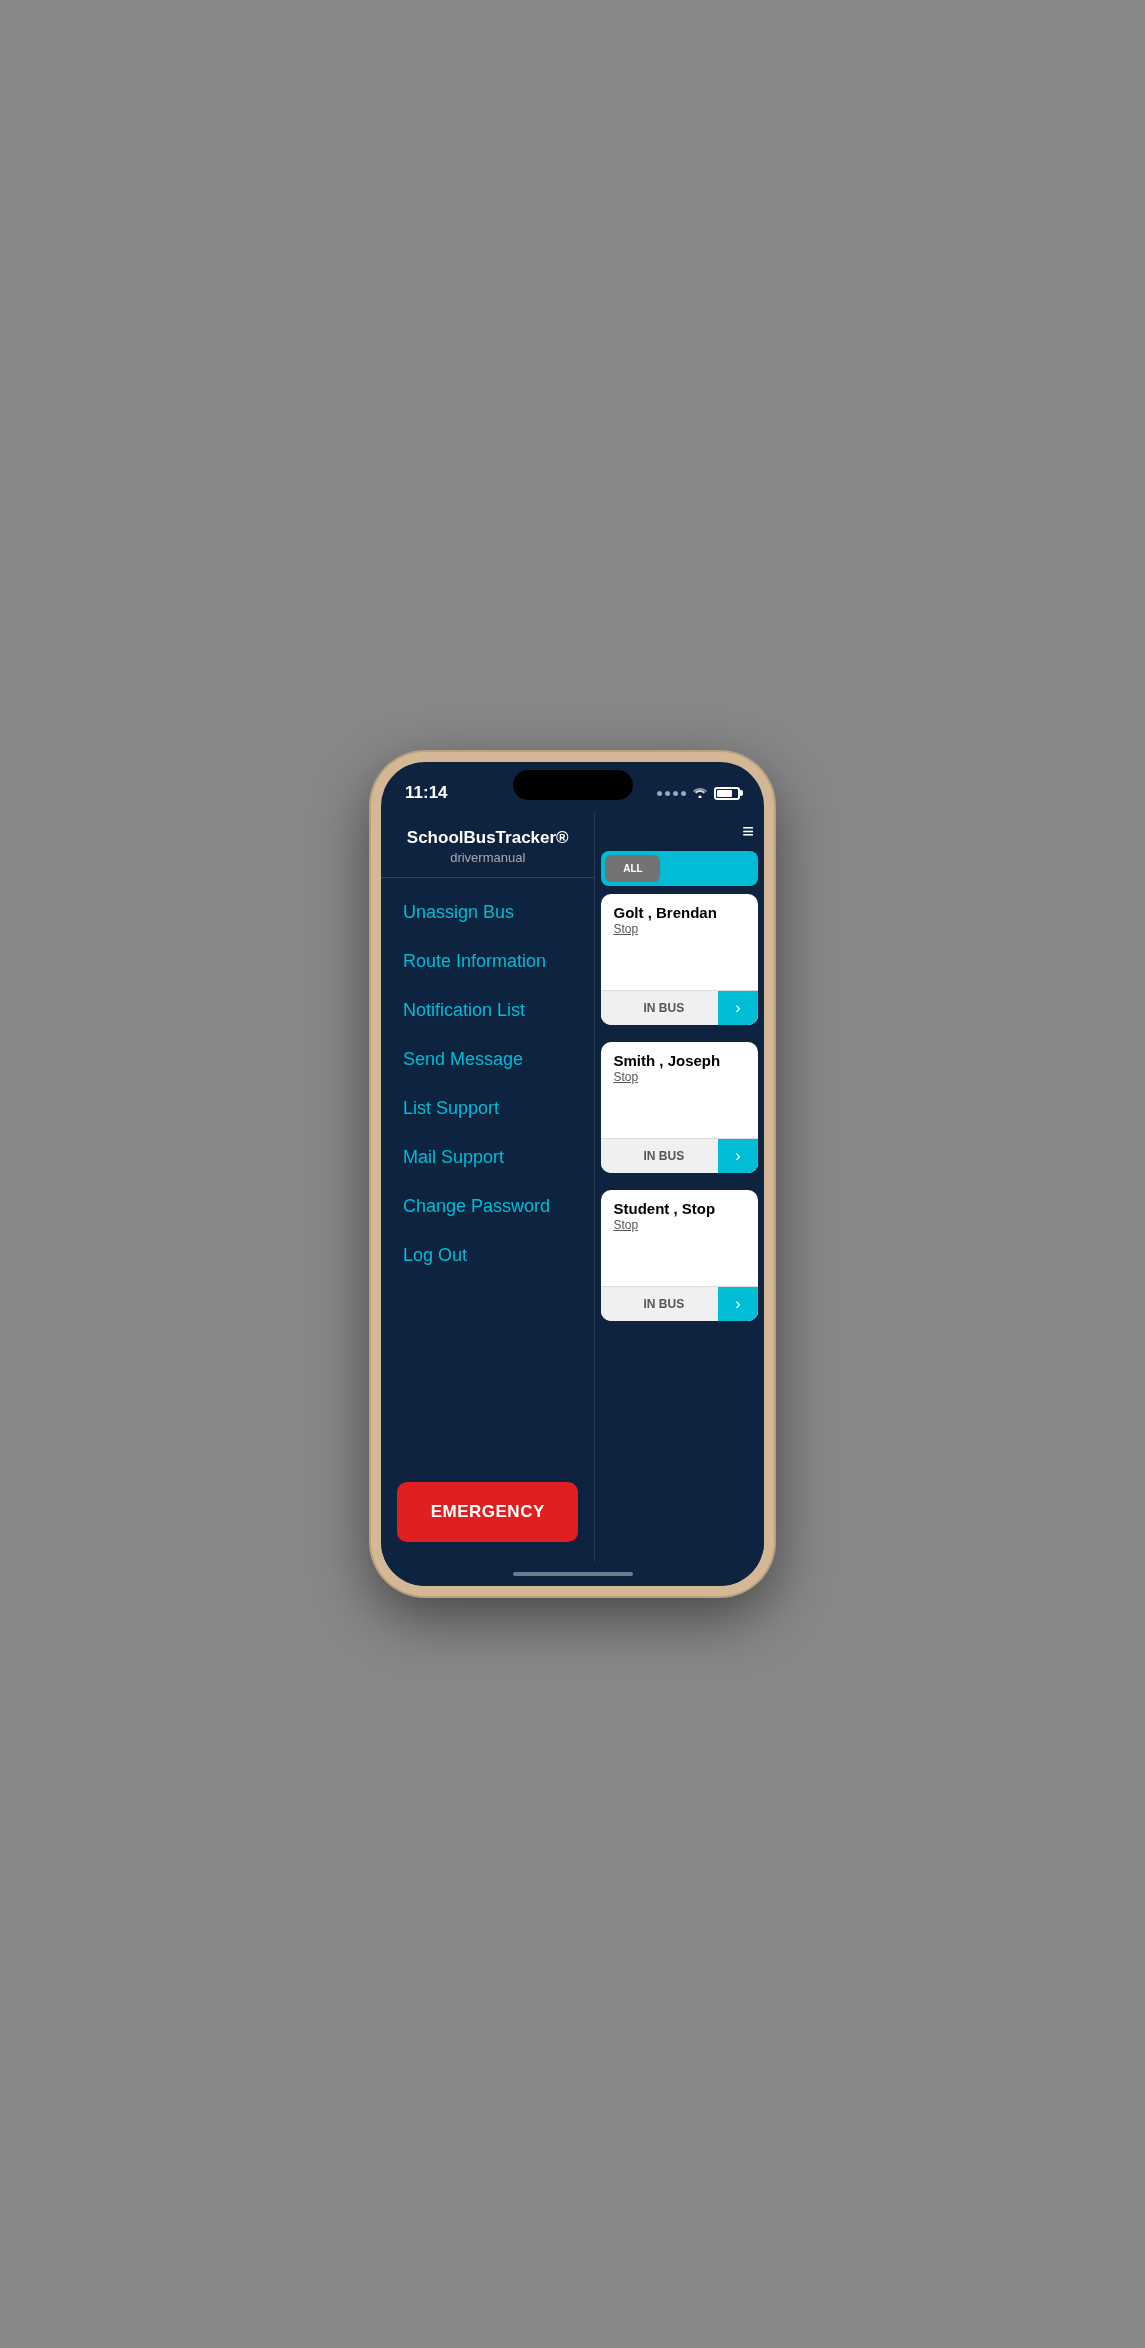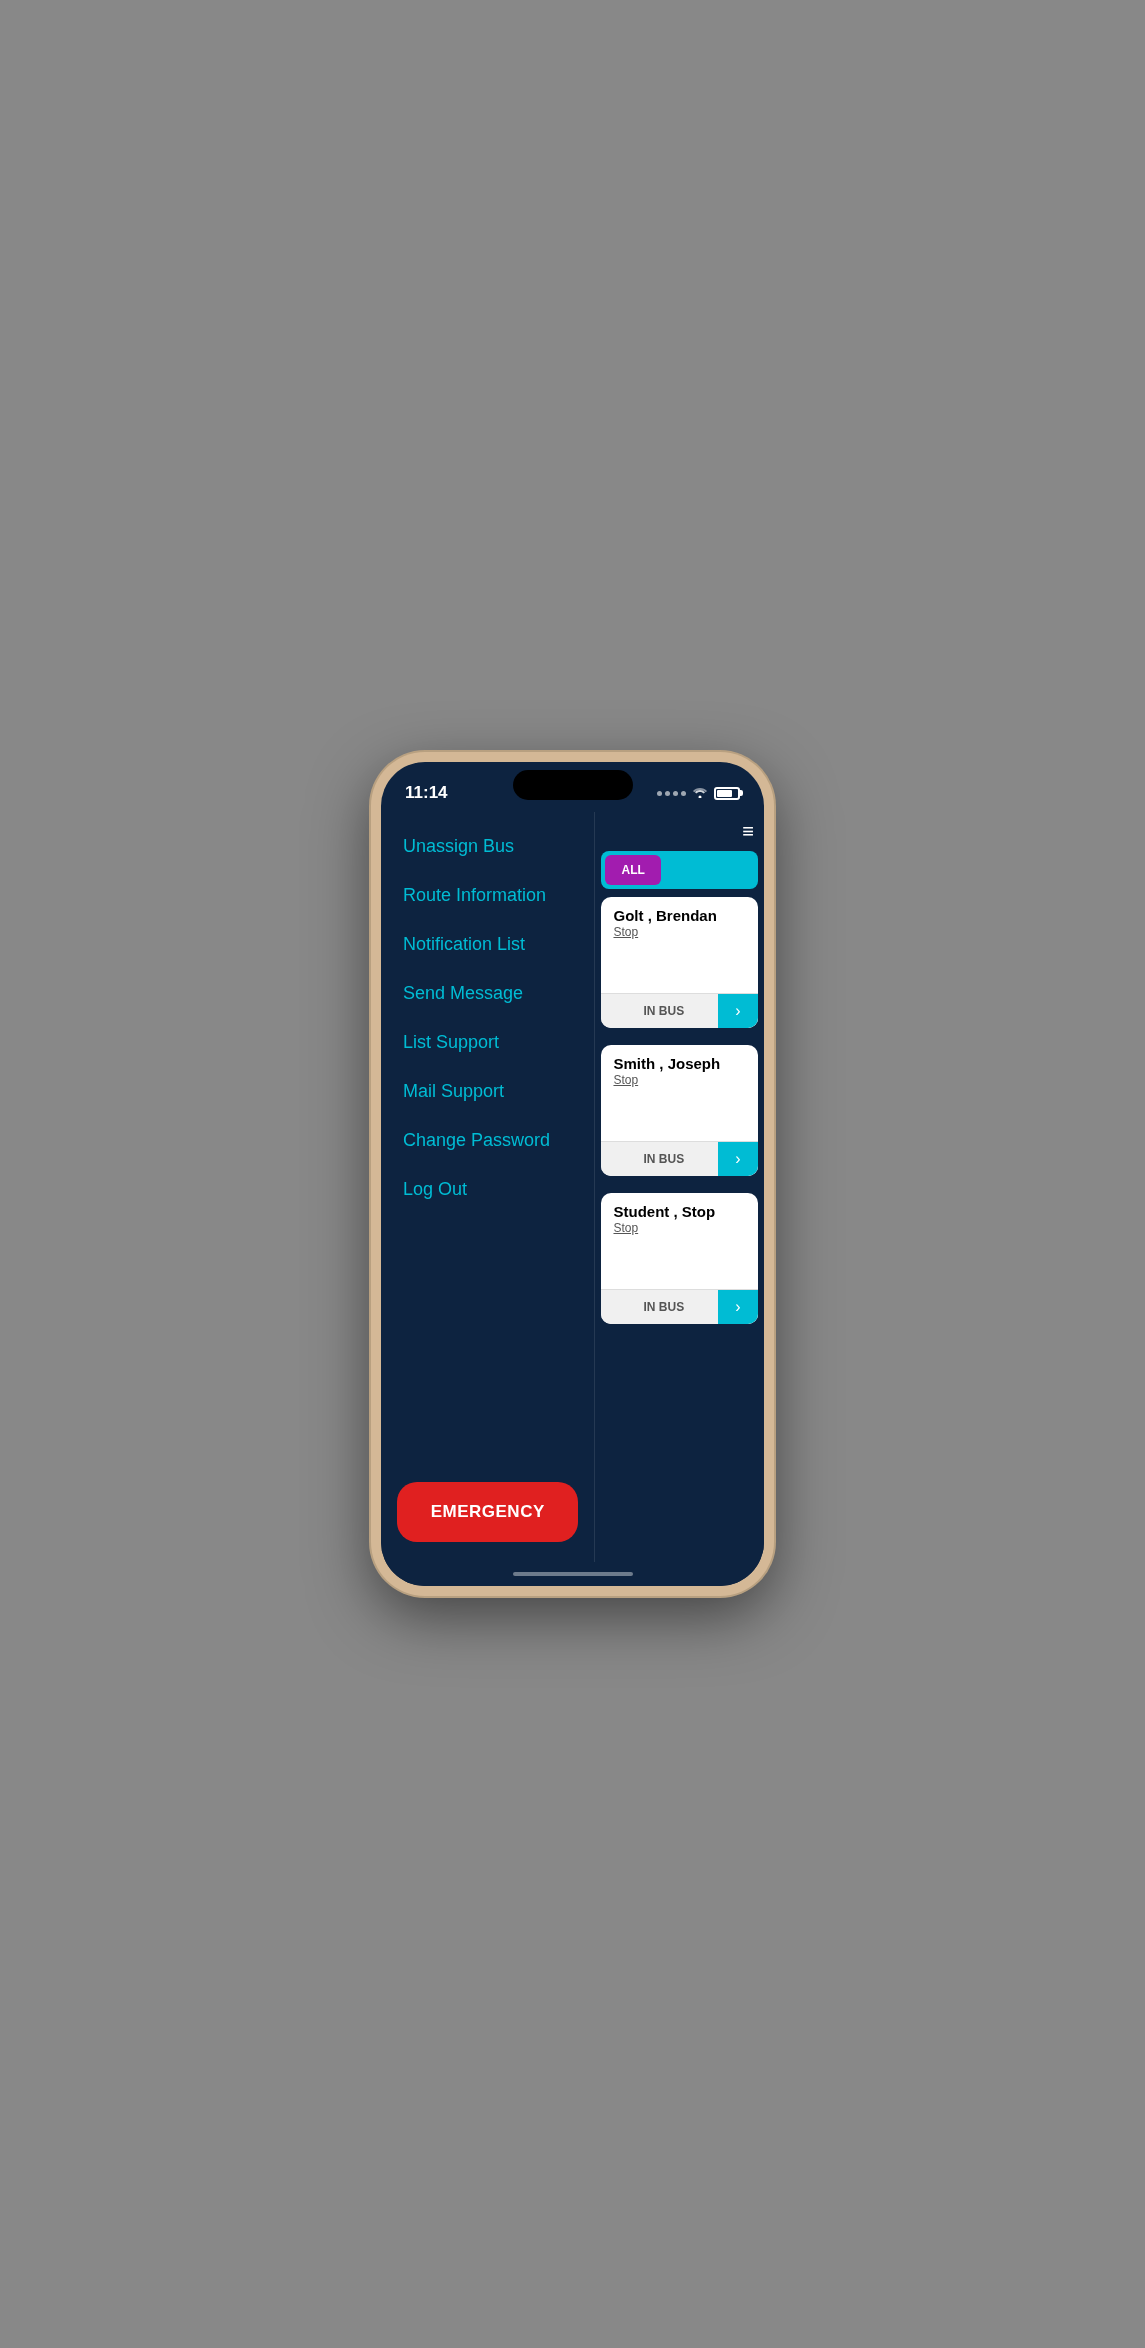--- a/index.html
+++ b/index.html
@@ -169,21 +169,21 @@
     }
 
     .emergency-btn {
       margin: 16px 16px 20px;
       background: #e02020;
       color: #fff;
       font-weight: 700;
       font-size: 17px;
       text-align: center;
       padding: 20px;
-      border-radius: 20px;
+      border-radius: 10px;
       cursor: pointer;
       letter-spacing: 0.5px;
     }
 
     
     .right-panel {
       width: 44%;
       background: #0d2340;
       display: flex;
       flex-direction: column;
@@ -204,26 +204,26 @@
 
     .filter-tab-wrapper {
       background: #00bcd4;
       border-radius: 8px;
       padding: 4px;
       display: flex;
       gap: 4px;
     }
 
     .filter-tab-all {
-      background: #a21caf;
+      background: #737373;
       color: #fff;
       padding: 8px 16px;
       border-radius: 6px;
       font-weight: 700;
-      font-size: 12px;
+      font-size: 10px;
       flex: 1;
       text-align: center;
     }
 
     .filter-tab-other {
       background: transparent;
       color: #0d2340;
       padding: 8px 10px;
       font-size: 12px;
       font-weight: 600;
@@ -329,20 +329,24 @@
         </span>
         <div class="battery-icon">
           <div class="battery-fill"></div>
         </div>
       </div>
     </div>
 
     <div class="main-content">
 
       <div class="sidebar">
+        <div class="sidebar-header">
+          <div class="app-title">SchoolBusTracker®</div>
+          <div class="app-subtitle">drivermanual</div>
+        </div>
 
         <div class="menu-items">
           <div class="menu-item">
             <span>Unassign Bus</span>
           </div>
           <div class="menu-item">
             <span>Route Information</span>
           </div>
           <div class="menu-item">
             <span>Notification List</span>

